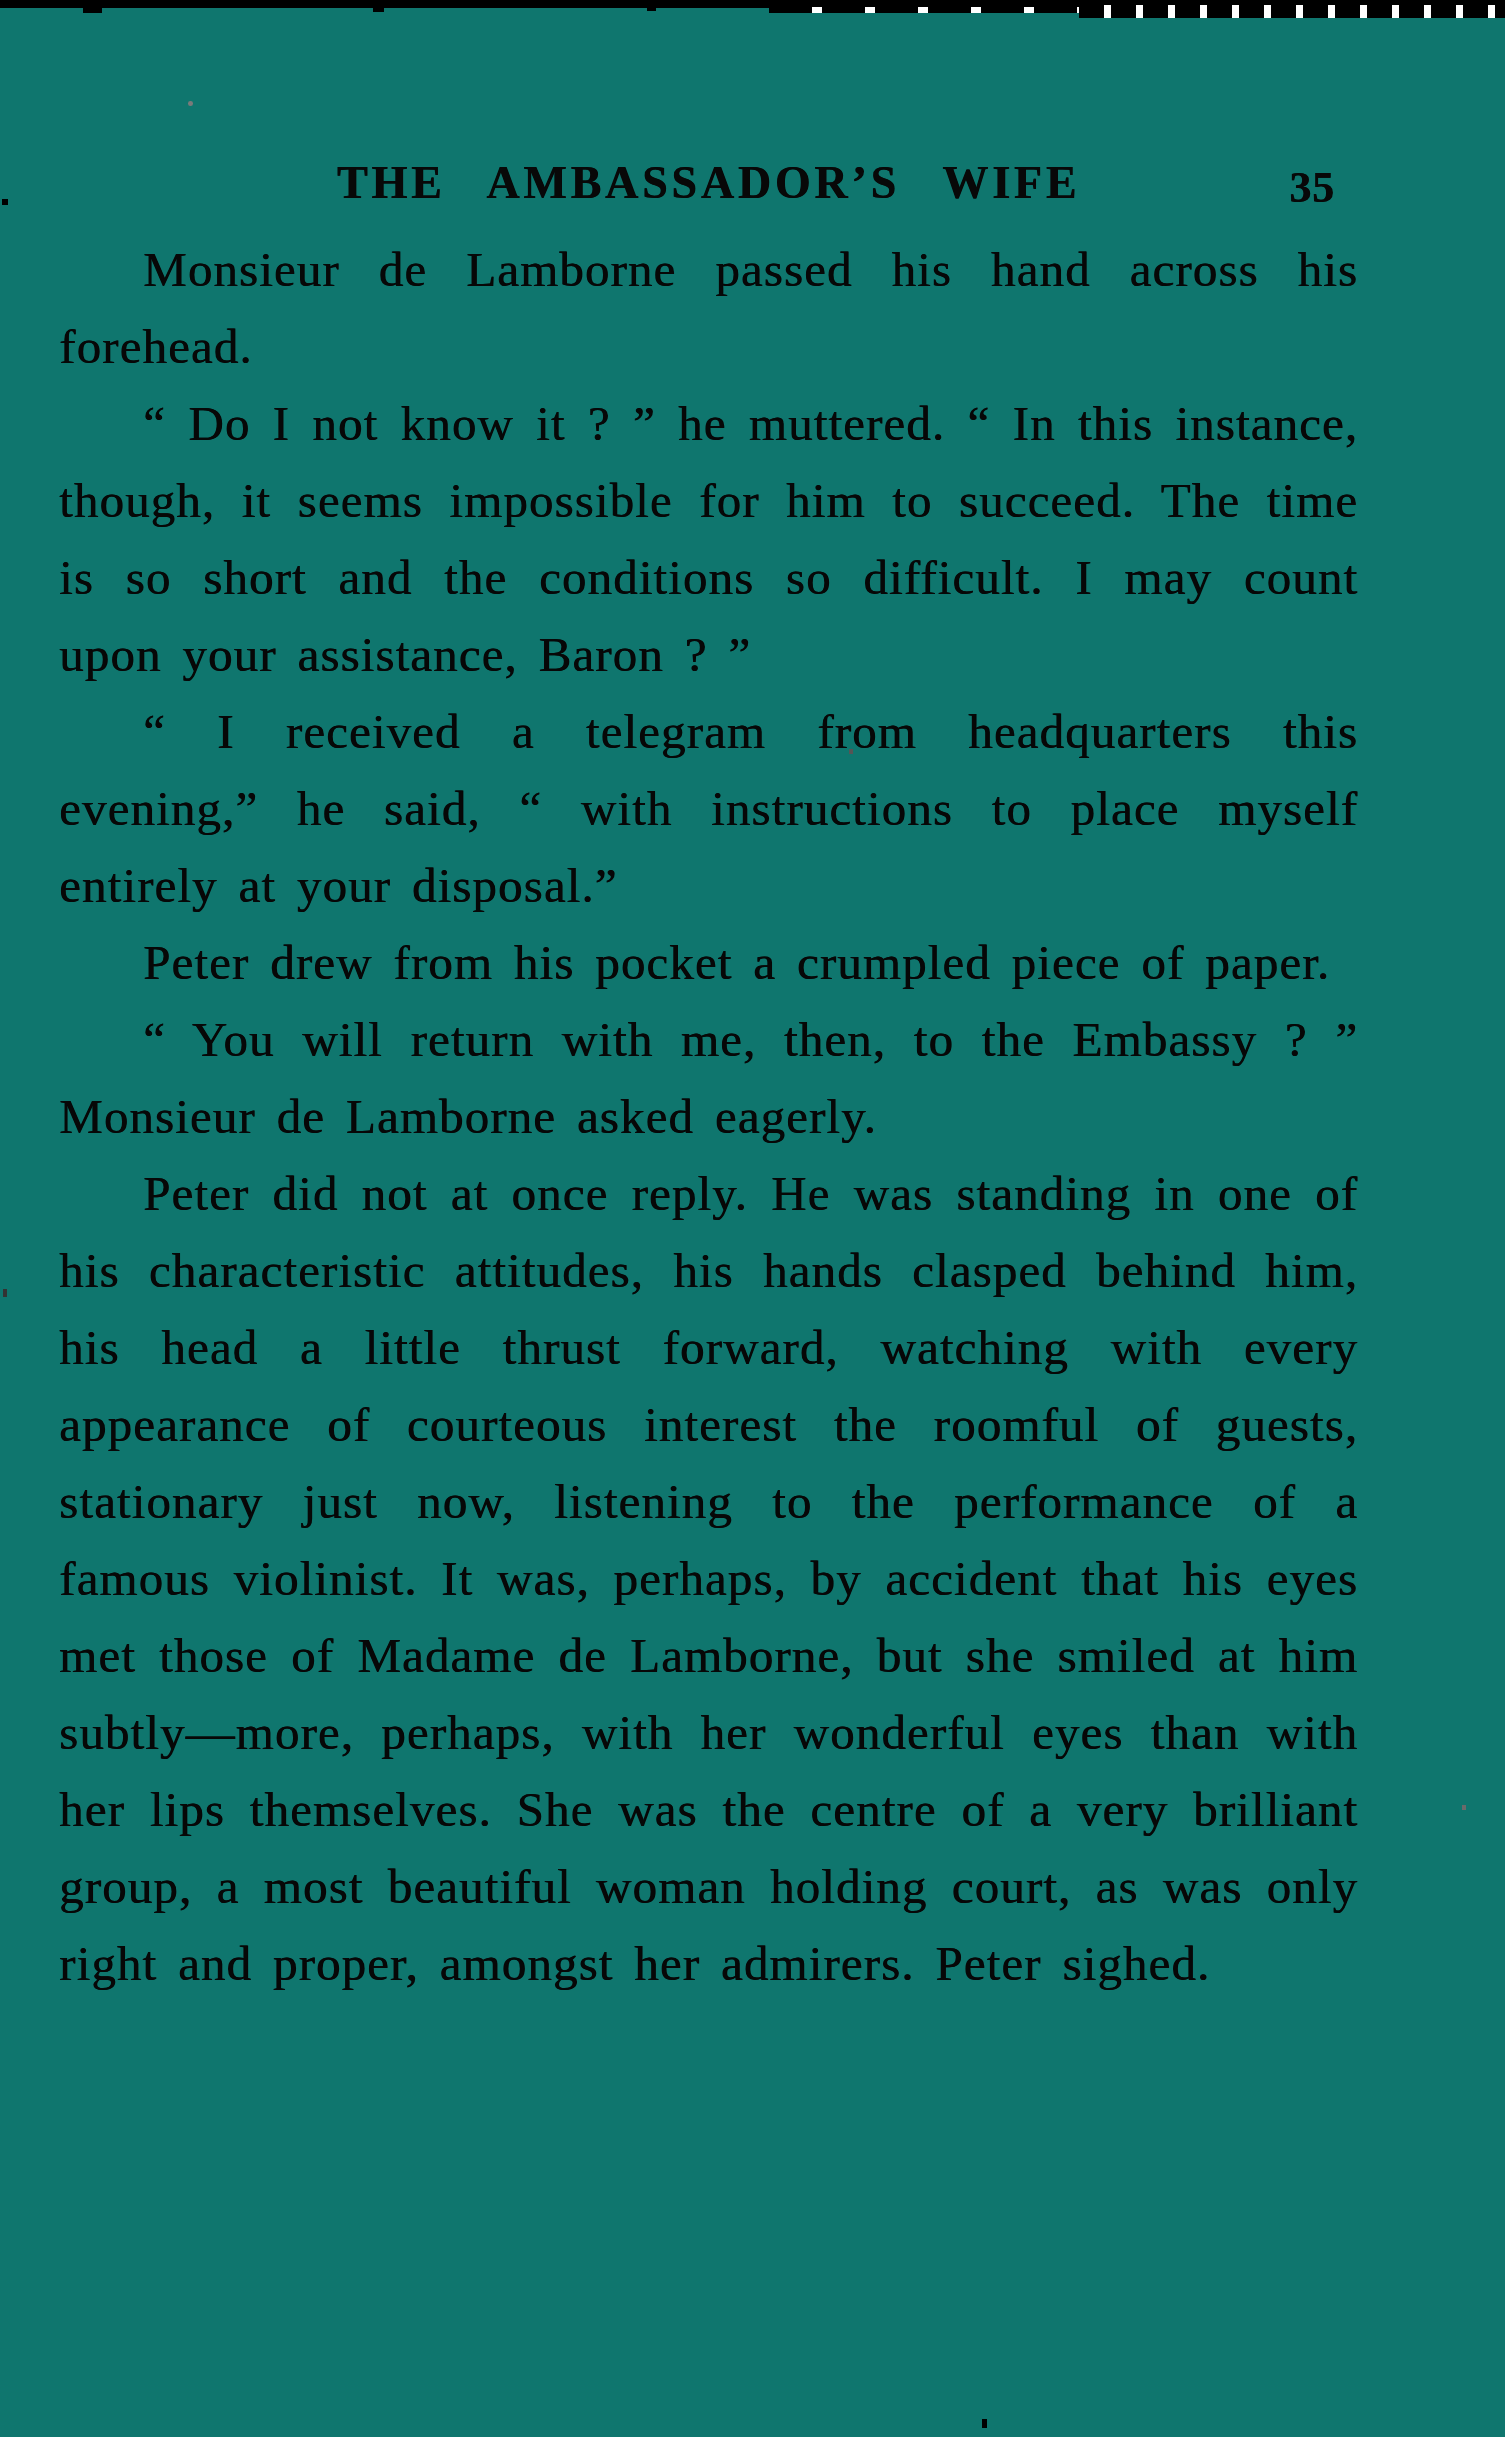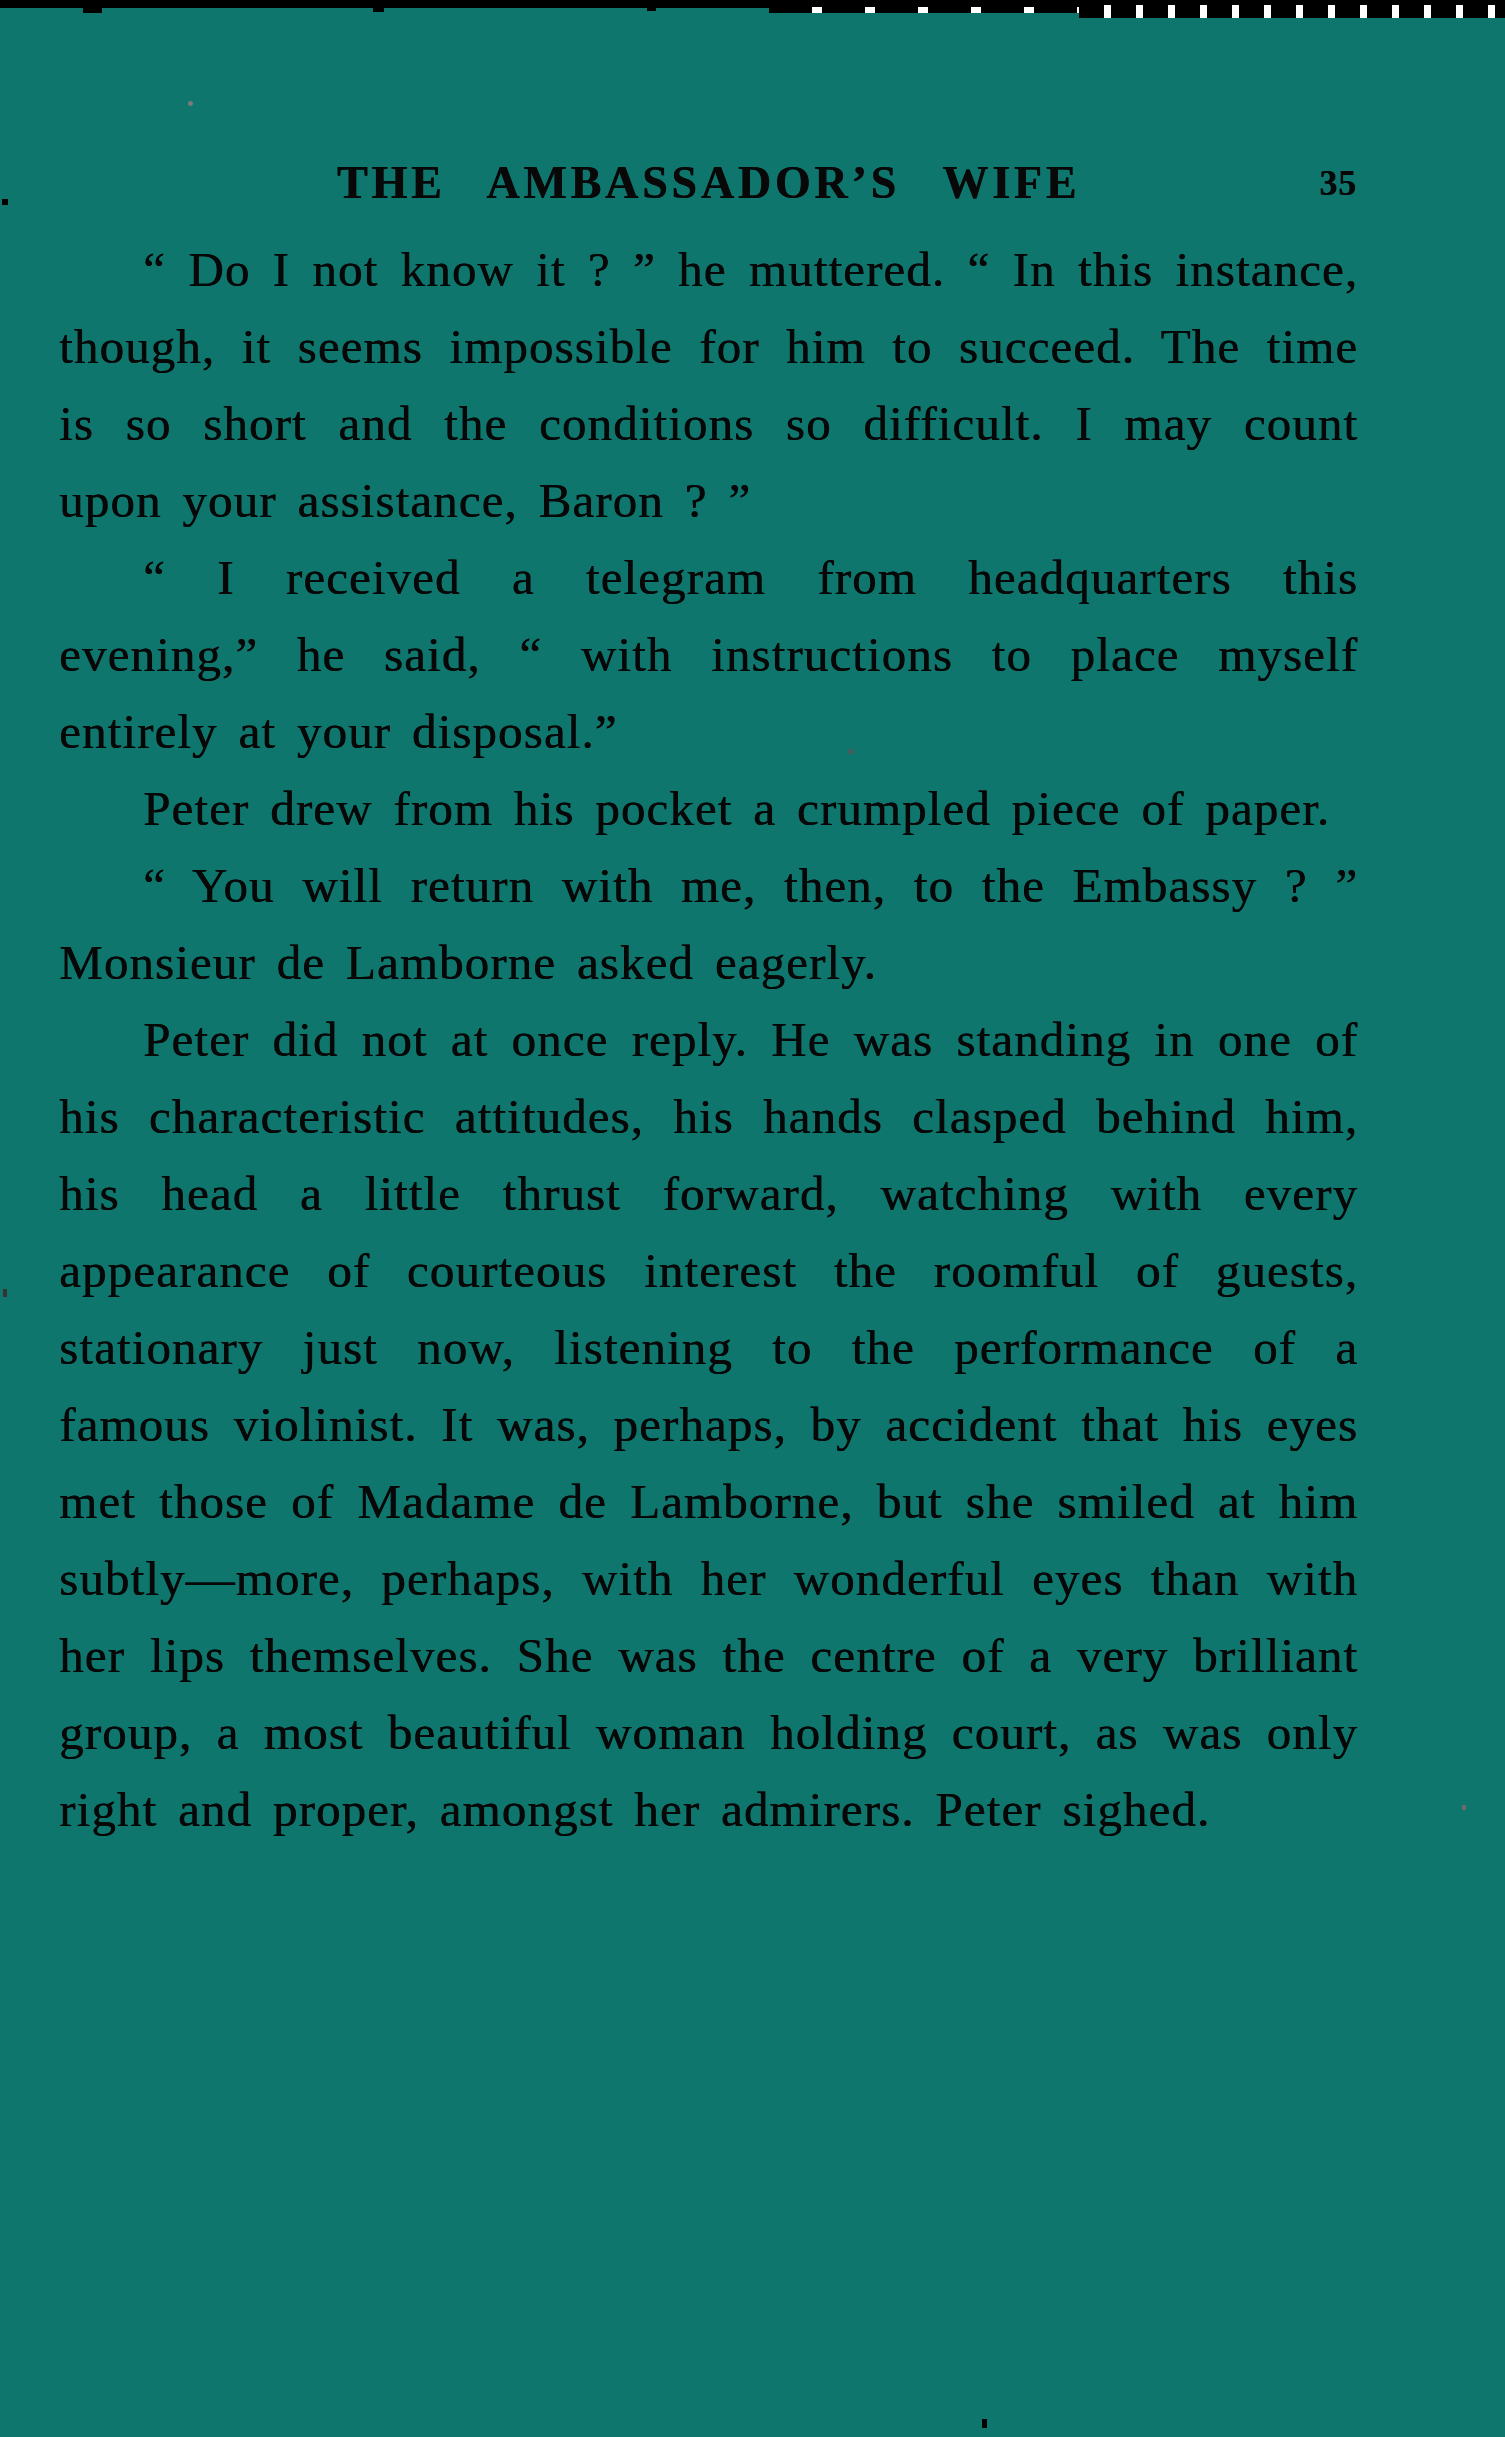--- a/index.html
+++ b/index.html
@@ -43,22 +43,22 @@
   .head-title {
     font-size: 46px;
     font-weight: bold;
     letter-spacing: 3.8px;
     word-spacing: 28px;
     color: #080808;
     text-shadow: 0.6px 0 0 currentColor;
   }
   .page-number {
     position: absolute;
-    right: 1px; top: 5.6px;
-    font-size: 36px;
+    right: 23px; top: 5.6px;
+    font-size: 44px;
     font-weight: bold;
     letter-spacing: 0.9px;
     color: #080808;
     text-shadow: 0.5px 0 0 currentColor;
   }
 
   
   .content {
     position: absolute;
     top: 231px; left: 59px; width: 1299px;
@@ -94,20 +94,21 @@
   <div class="artifact speck-5"></div>
   <div class="artifact speck-6"></div>
   <div class="artifact speck-7"></div>
 
   <header class="running-head">
     <span class="head-title">THE AMBASSADOR’S WIFE</span>
     <span class="page-number">35</span>
   </header>
 
   <main class="content">
+    <p>Monsieur de Lamborne passed his hand across his forehead.</p>
     <p>“ Do I not know it ? ” he muttered.  “ In this instance, though, it seems impossible for him to succeed.  The time is so short and the conditions so difficult.  I may count upon your assistance, Baron ? ”</p>
     <p>“ I received a telegram from headquarters this evening,” he said, “ with instructions to place myself entirely at your disposal.”</p>
     <p>Peter drew from his pocket a crumpled piece of paper.</p>
     <p>“ You will return with me, then, to the Embassy ? ” Monsieur de Lamborne asked eagerly.</p>
     <p>Peter did not at once reply.  He was standing in one of his characteristic attitudes, his hands clasped behind him, his head a little thrust forward, watching with every appearance of courteous interest the roomful of guests, stationary just now, listening to the performance of a famous violinist. It was, perhaps, by accident that his eyes met those of Madame de Lamborne, but she smiled at him subtly—more, perhaps, with her wonderful eyes than with her lips themselves.  She was the centre of a very brilliant group, a most beautiful woman holding court, as was only right and proper, amongst her admirers.  Peter sighed.</p>
   </main>
 
 </div>
 
 

